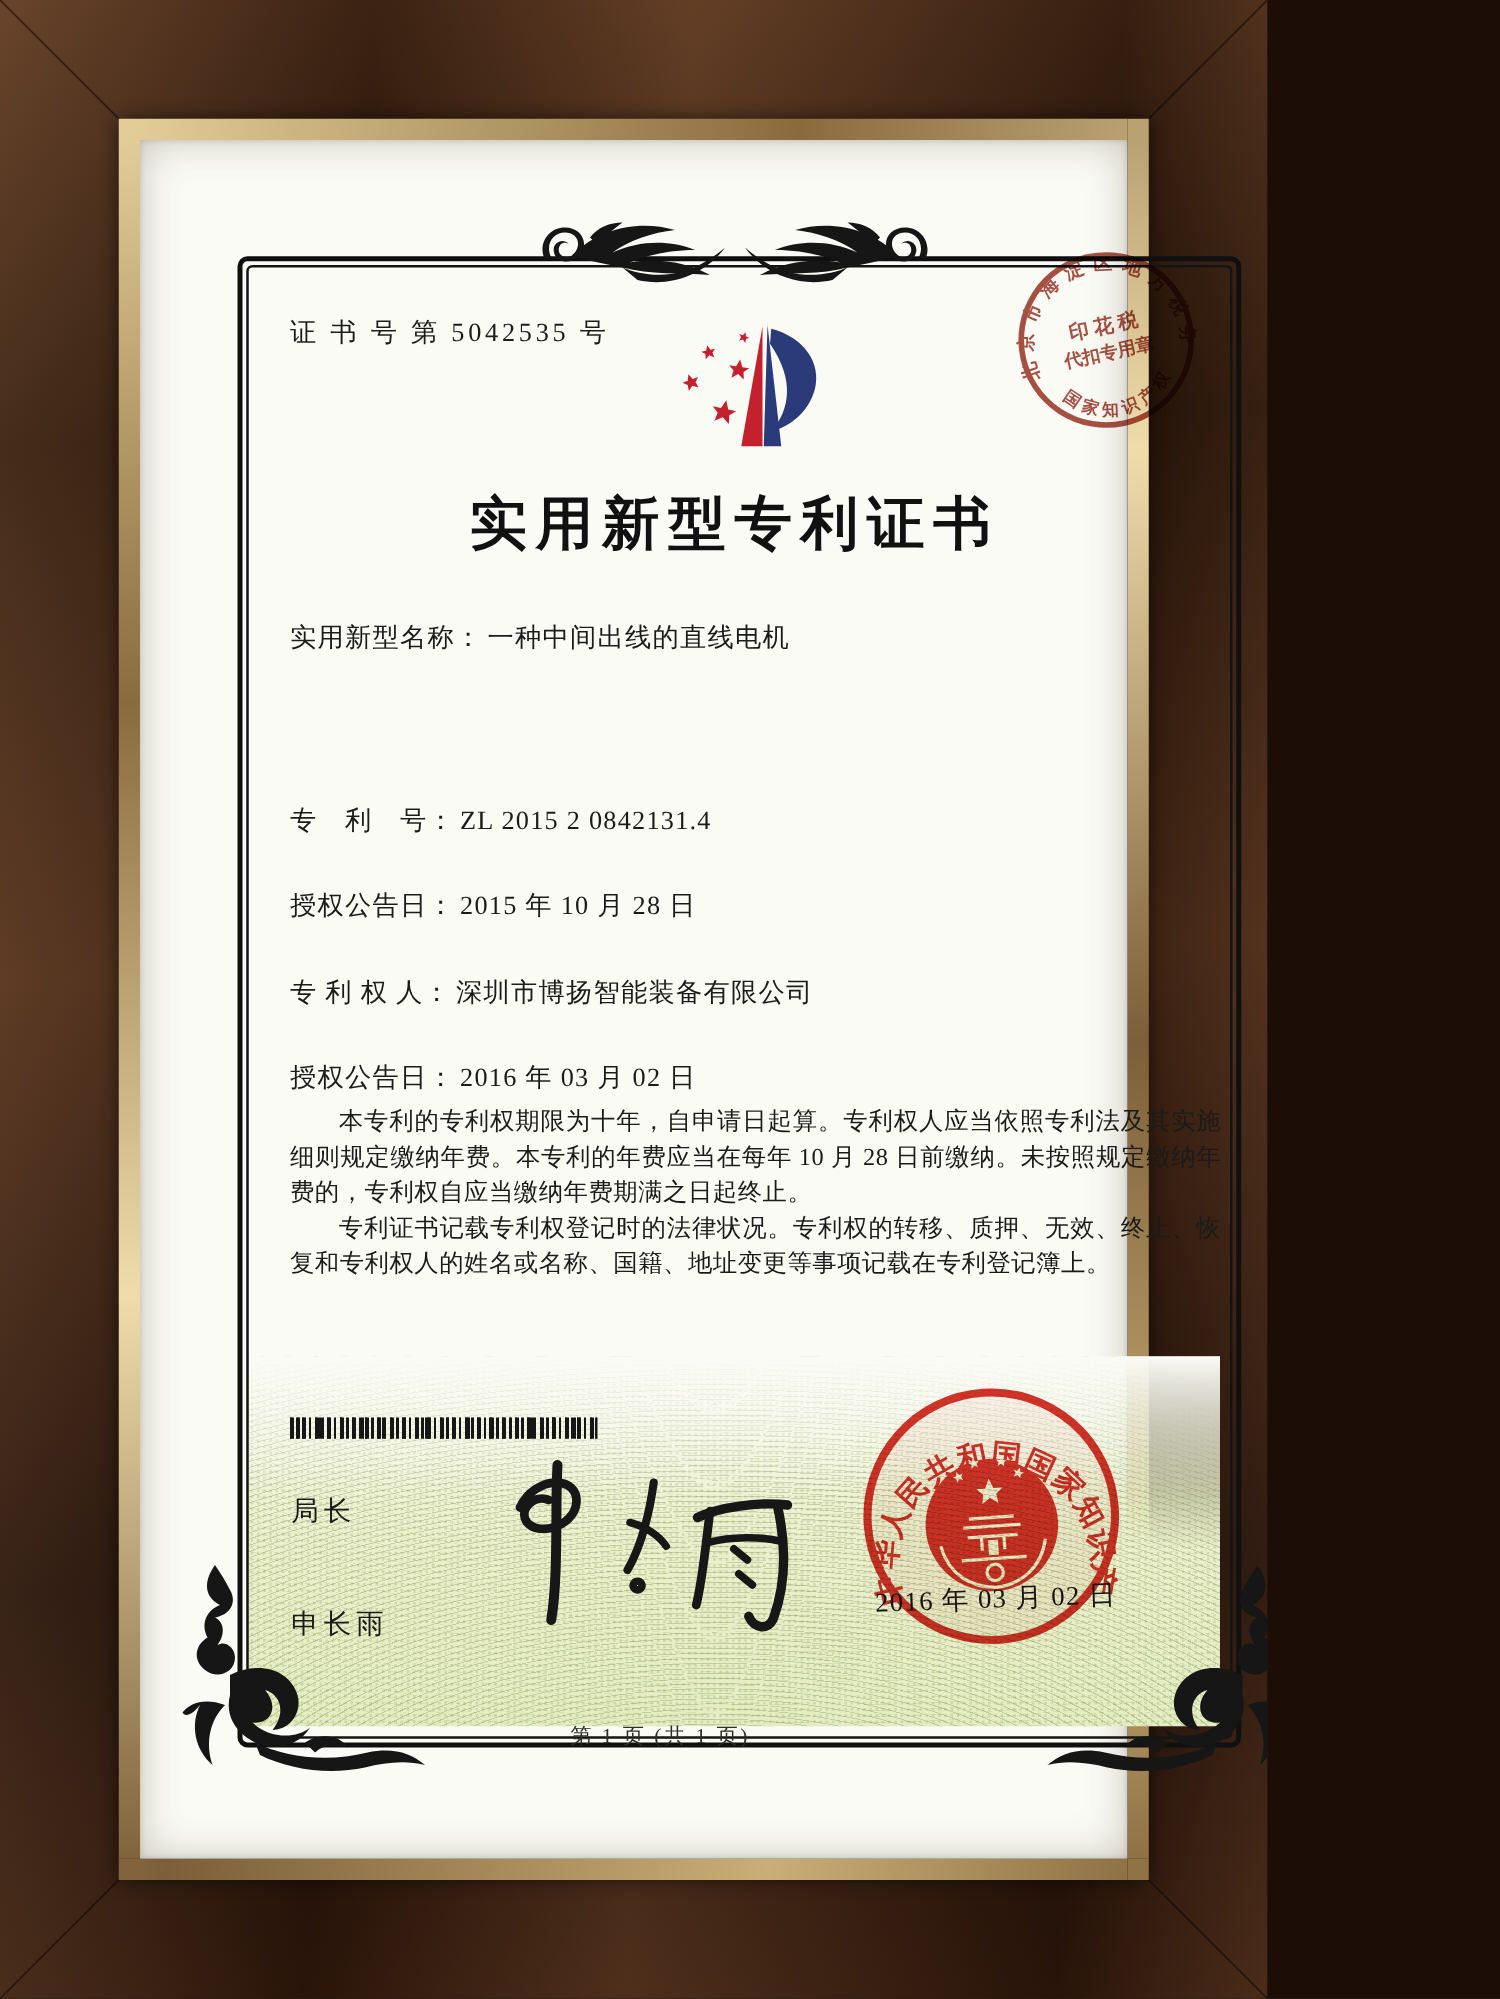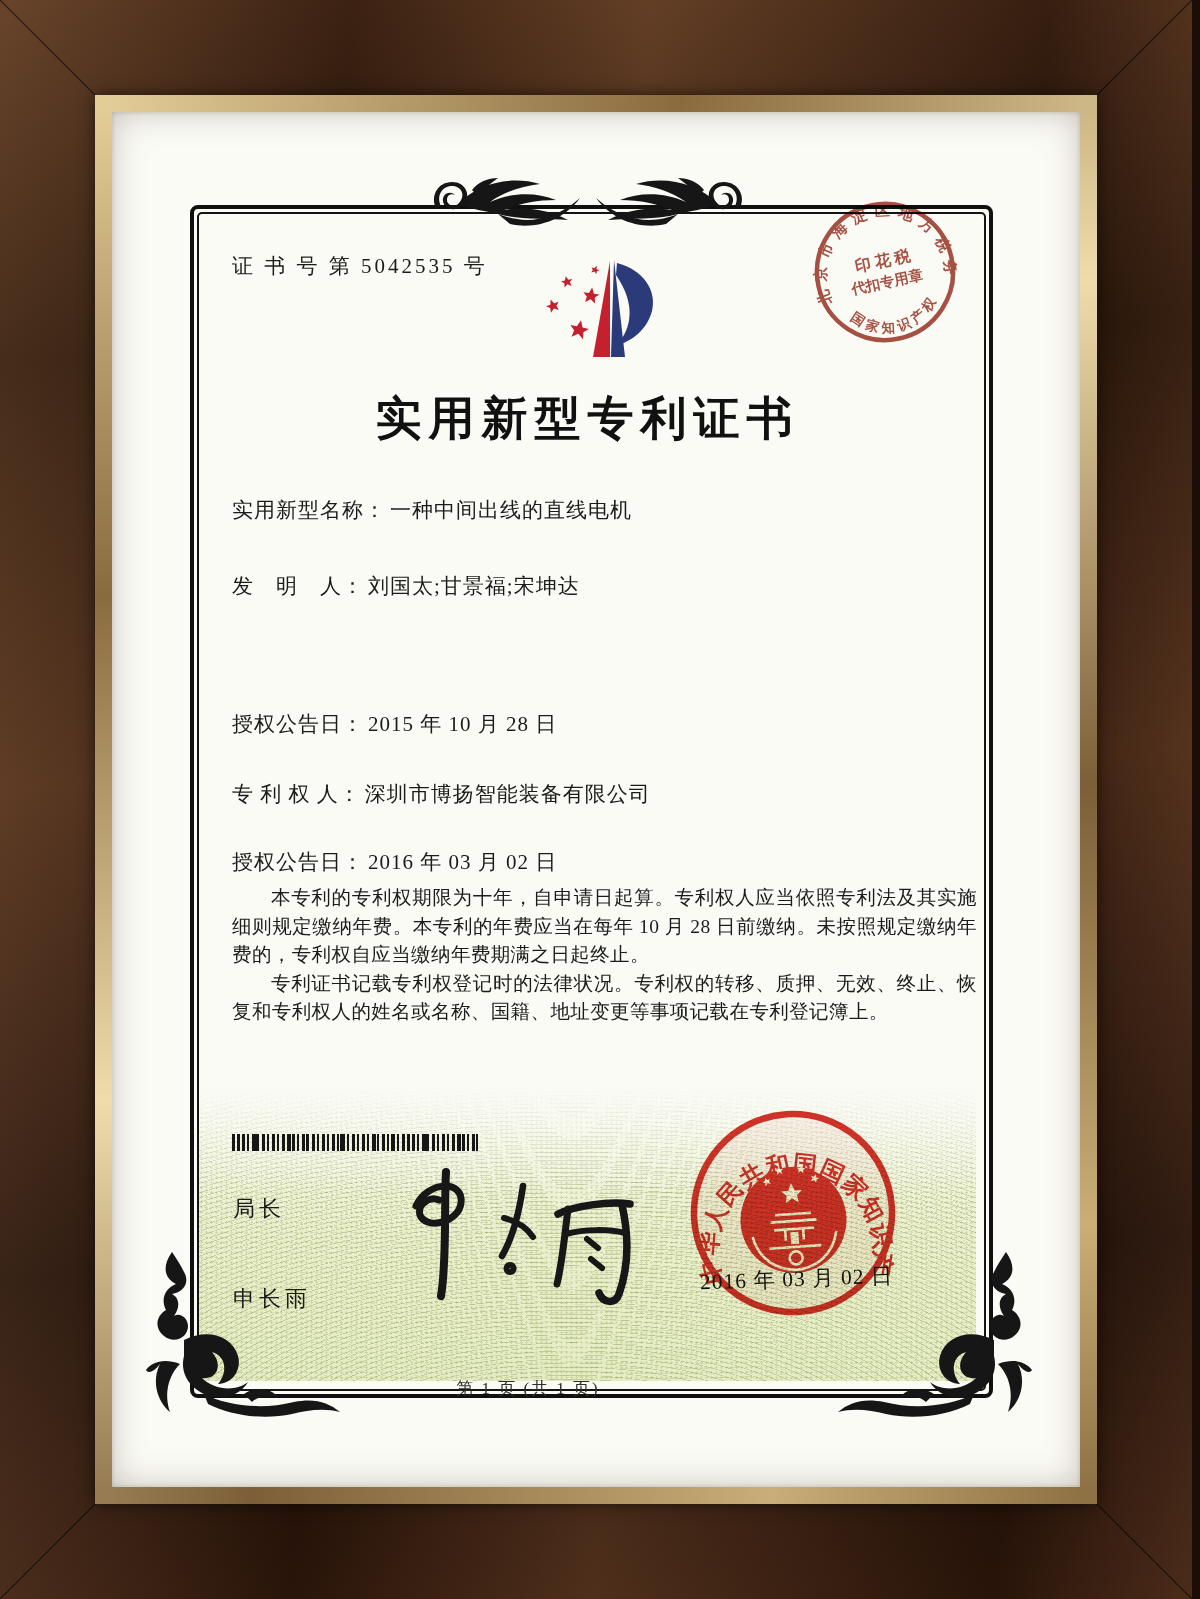--- a/index.html
+++ b/index.html
@@ -1,16 +1,16 @@
 <!DOCTYPE html>
 <html><head>
 <meta charset="utf-8">
 <style>
   html,body{margin:0;padding:0;background:#1c0e06;}
-  .scene{position:relative;width:1192px;height:1599px;overflow:hidden;
+  .scene{position:relative;width:1014px;height:1599px;overflow:hidden;
          font-family:"Liberation Serif","DejaVu Serif",serif;color:#1b1b1b;}
 
   
   .wood{position:absolute;inset:0;
     background:
       linear-gradient(92deg, rgba(255,215,165,.12), rgba(0,0,0,.28) 28%, rgba(255,205,150,.10) 52%, rgba(0,0,0,.32) 84%, rgba(255,210,160,.08)),
       linear-gradient(178deg,#54301a 0%, #2e1709 22%, #4d2a16 48%, #230f07 78%, #3c1e0e 100%);
   }
   .seam{position:absolute;width:112px;height:112px;}
   .seam.tl{left:0;top:0;background:linear-gradient(45deg,transparent 49.2%,rgba(0,0,0,.55) 50%,transparent 50.8%);}
@@ -157,22 +157,22 @@
           <text x="85" y="100" text-anchor="middle" font-size="14.5" font-weight="bold" fill="#9e3a2c">代扣专用章</text>
         </g>
       </svg>
     </div>
 
     <div class="abs frow" style="top:384px">
       <span class="lab">实用新型名称：</span><span class="val">一种中间出线的直线电机</span>
     </div>
 
     <div class="abs title">实用新型专利证书</div>
-    <div class="abs frow" style="top:460px">
-      <span class="lab">发　明　人：</span><span class="val">刘国太;甘景福;宋坤达</span>
+    <div class="abs frow" style="top:530px">
+      <span class="lab">专　利　号：</span><span class="val">ZL 2015 2 0842131.4</span>
     </div>
     <div class="abs frow" style="top:598px">
       <span class="lab">授权公告日：</span><span class="val">2015 年 10 月 28 日</span>
     </div>
     <div class="abs frow" style="top:668px">
       <span class="lab">专 利 权 人：</span><span class="val">深圳市博扬智能装备有限公司</span>
     </div>
     <div class="abs frow" style="top:736px">
       <span class="lab">授权公告日：</span><span class="val">2016 年 03 月 02 日</span>
     </div>

